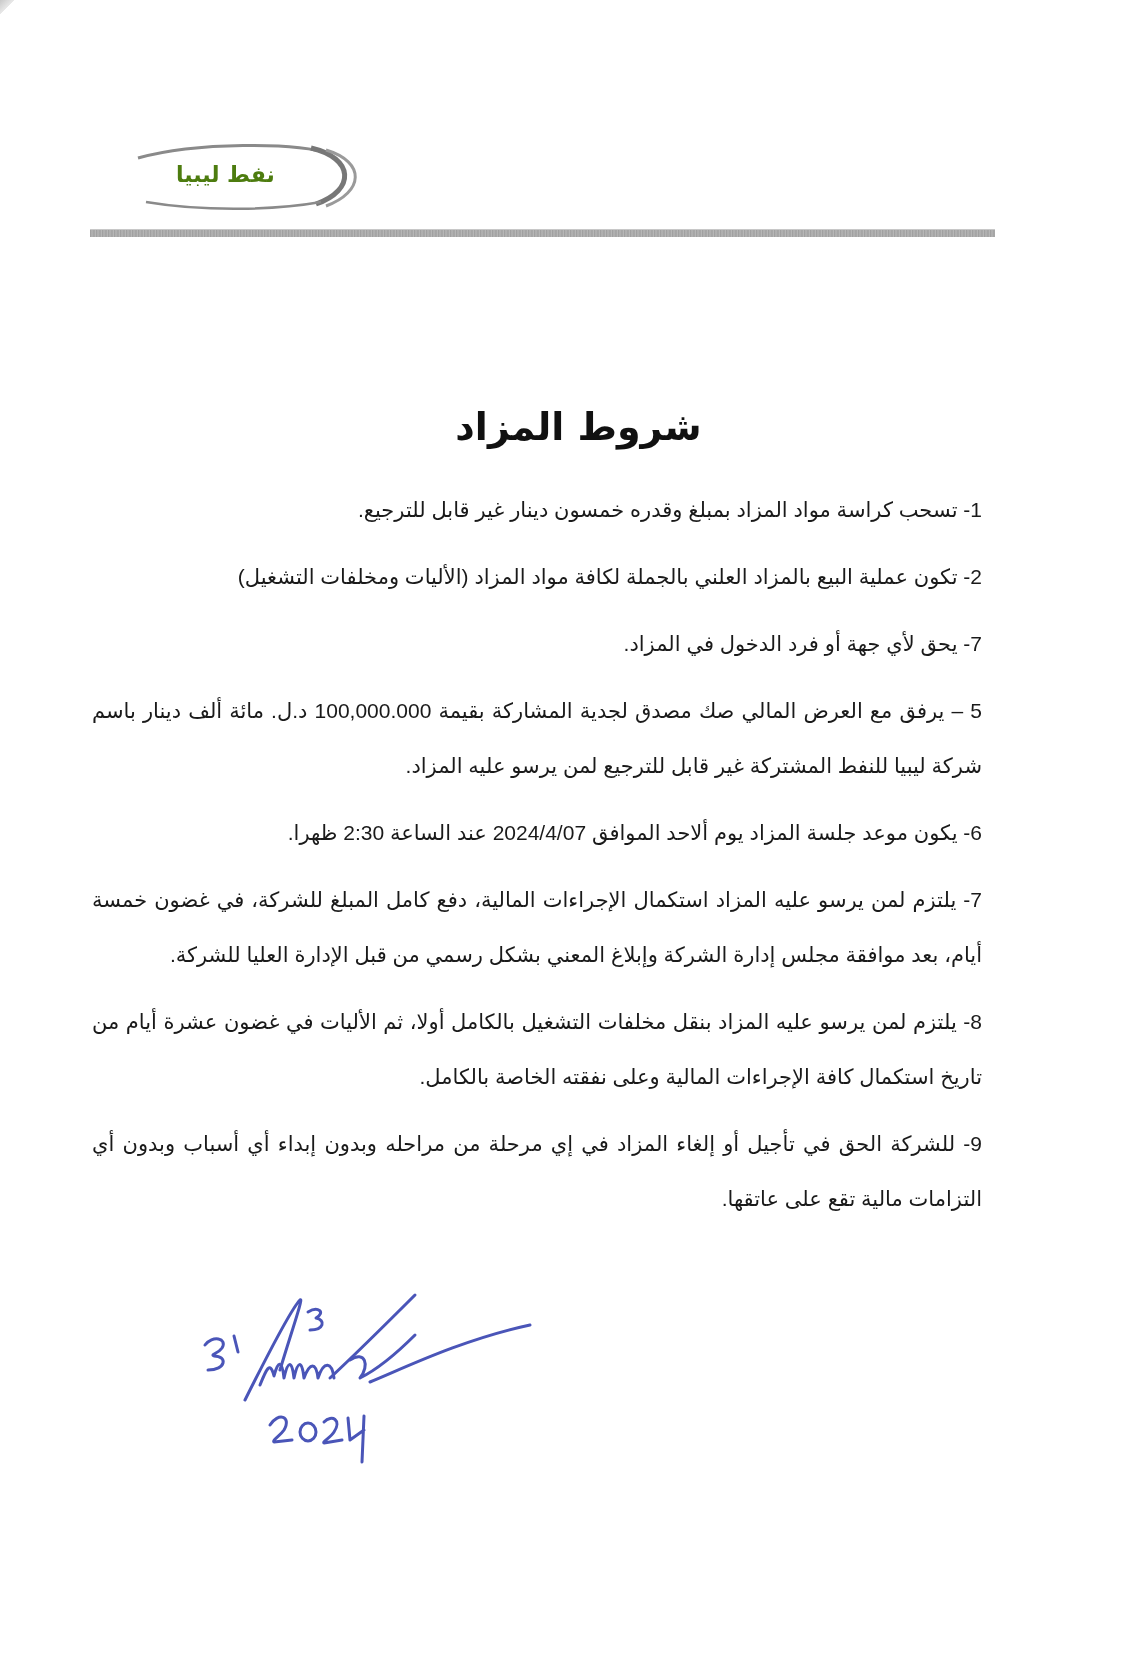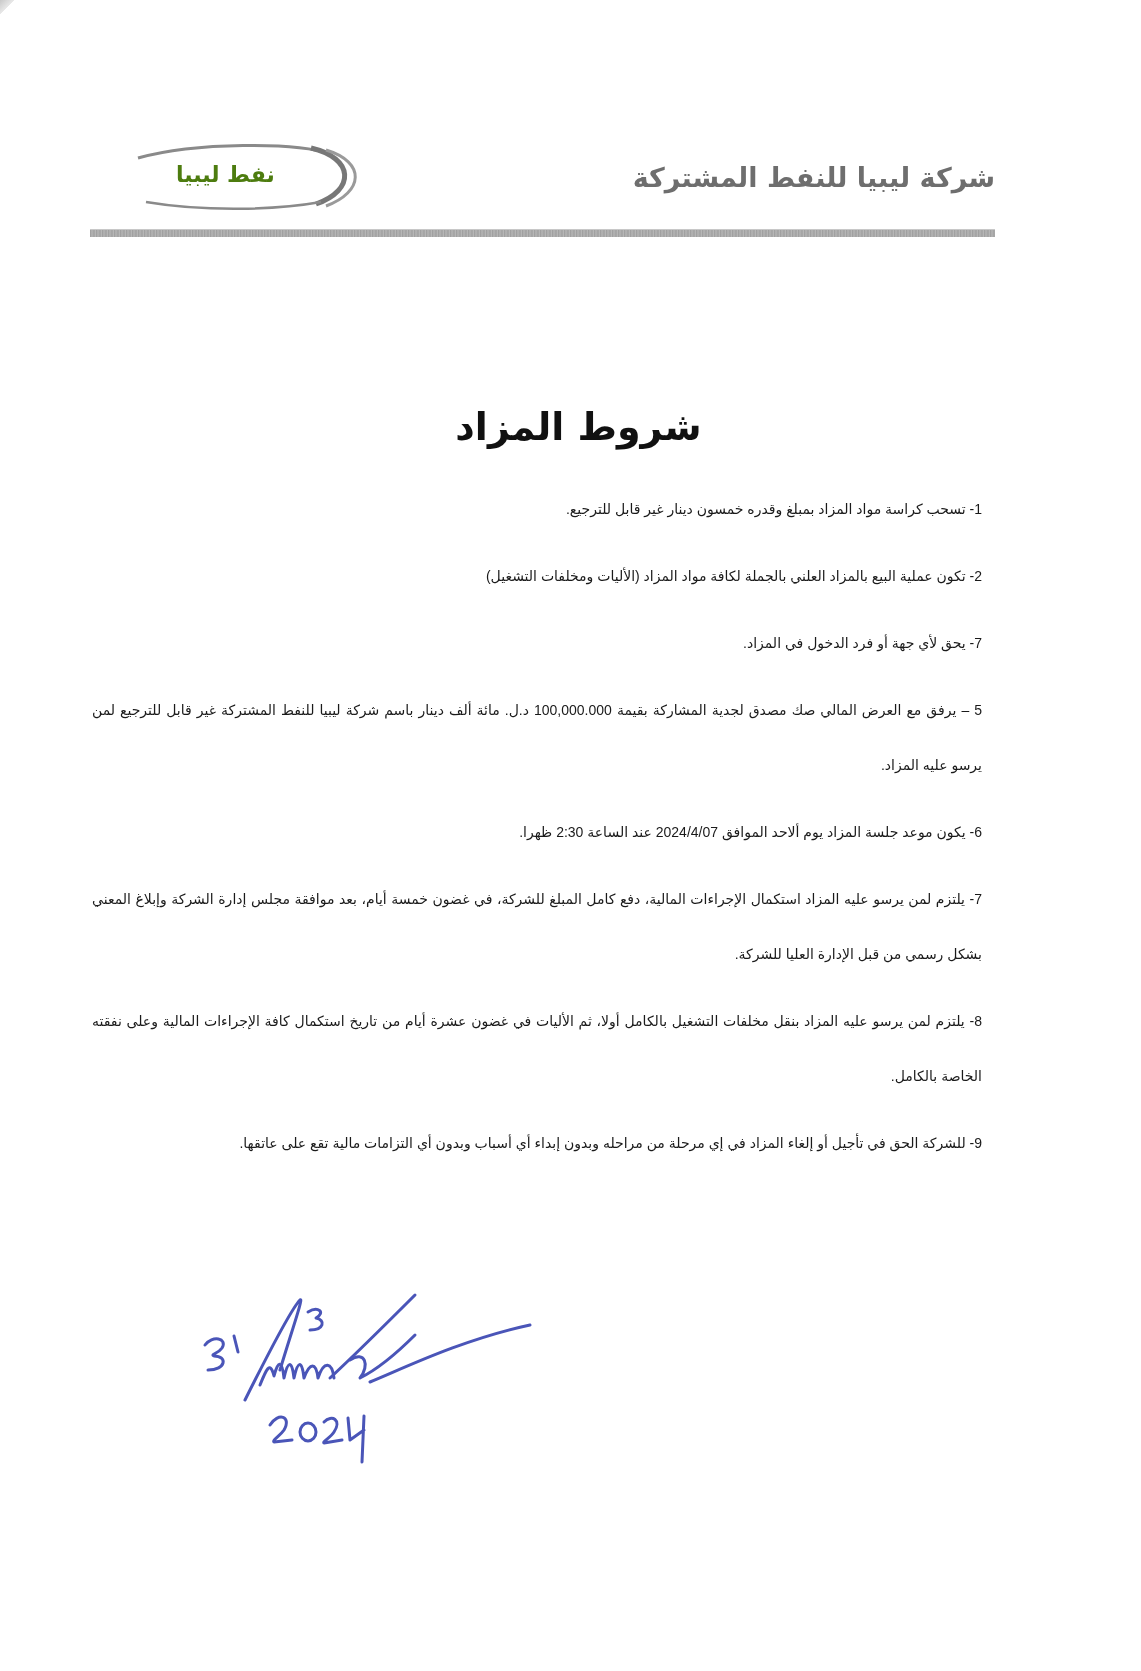--- a/index.html
+++ b/index.html
@@ -85,21 +85,21 @@
     }
     
     .terms {
       position: absolute;
       left: 92px;
       top: 482px;
       width: 890px;
       direction: rtl;
       text-align: justify;
       font-family: "Liberation Sans", "DejaVu Sans", sans-serif;
-      font-size: 14px;
+      font-size: 21px;
       line-height: 55px;
       color: #1a1a1a;
     }
     .term {
       margin: 0 0 12px 0;
       text-align-last: right;
     }
     
     .signature {
       position: absolute;
@@ -117,21 +117,20 @@
 <div class="header">
   <div class="logo">
     <svg width="240" height="72" viewBox="0 0 240 72">
       <path d="M12 18 C 70 2, 170 2, 205 14" stroke="#8a8a8a" stroke-width="3" fill="none"></path>
       <path d="M185 8 C 228 18, 230 50, 190 64" stroke="#777" stroke-width="5" fill="none"></path>
       <path d="M200 10 C 240 22, 238 52, 200 66" stroke="#9a9a9a" stroke-width="3" fill="none"></path>
       <path d="M20 62 C 80 72, 150 70, 195 62" stroke="#8a8a8a" stroke-width="2.5" fill="none"></path>
     </svg>
     <div class="logo-text">نفط ليبيا</div>
   </div>
-  <div class="company-name">شركة ليبيا للنفط المشتركة</div>
 </div>
 <div class="header-rule"></div>
 
 <div class="doc-title">شروط المزاد</div>
 
 <div class="terms">
   <p class="term">1- تسحب كراسة مواد المزاد بمبلغ وقدره خمسون دينار  غير قابل للترجيع.</p>
   <p class="term">2- تكون عملية البيع بالمزاد العلني بالجملة لكافة مواد المزاد (الأليات ومخلفات التشغيل)</p>
   <p class="term">7- يحق لأي جهة أو فرد الدخول في المزاد.</p>
   <p class="term">5 – يرفق مع العرض المالي صك مصدق لجدية المشاركة بقيمة 100,000.000 د.ل. مائة ألف دينار باسم شركة ليبيا للنفط المشتركة غير قابل للترجيع لمن يرسو  عليه المزاد.</p>

